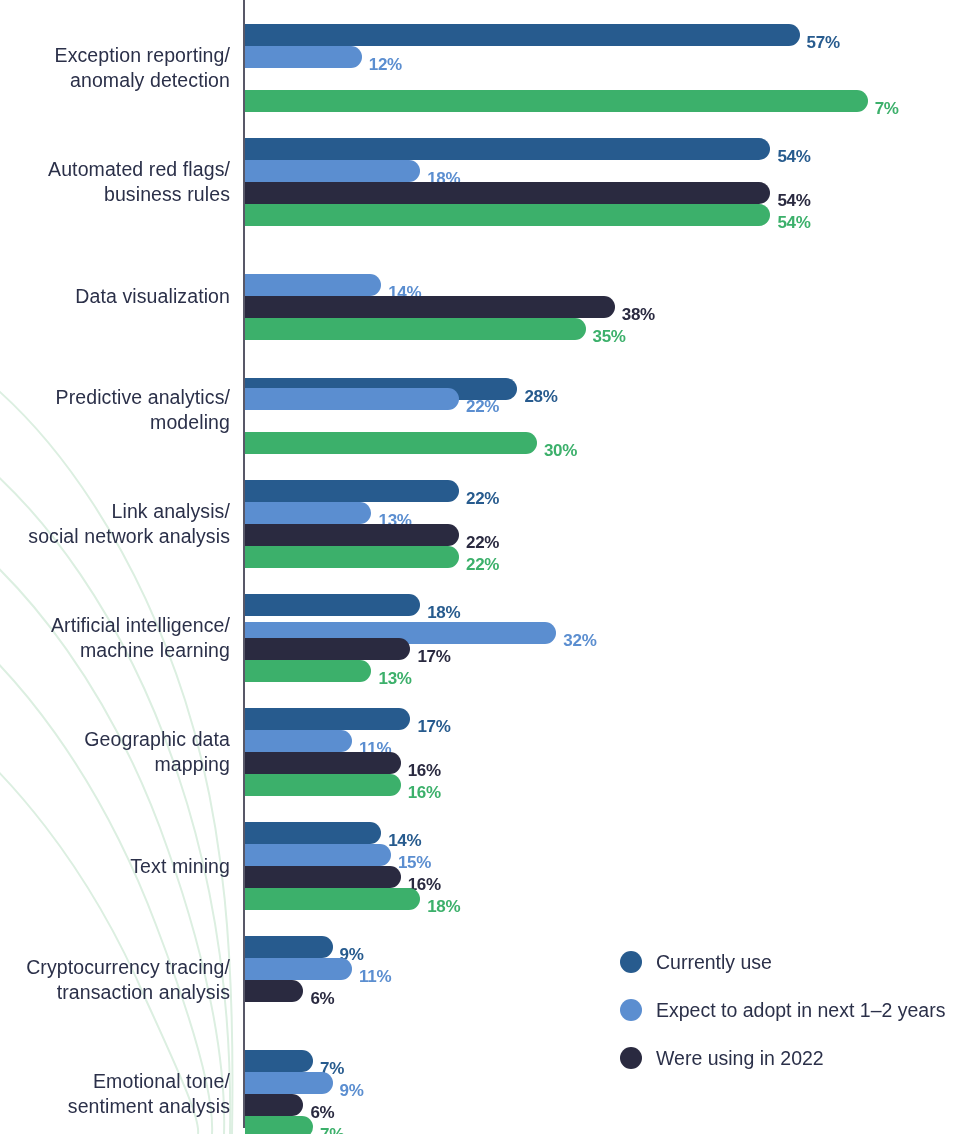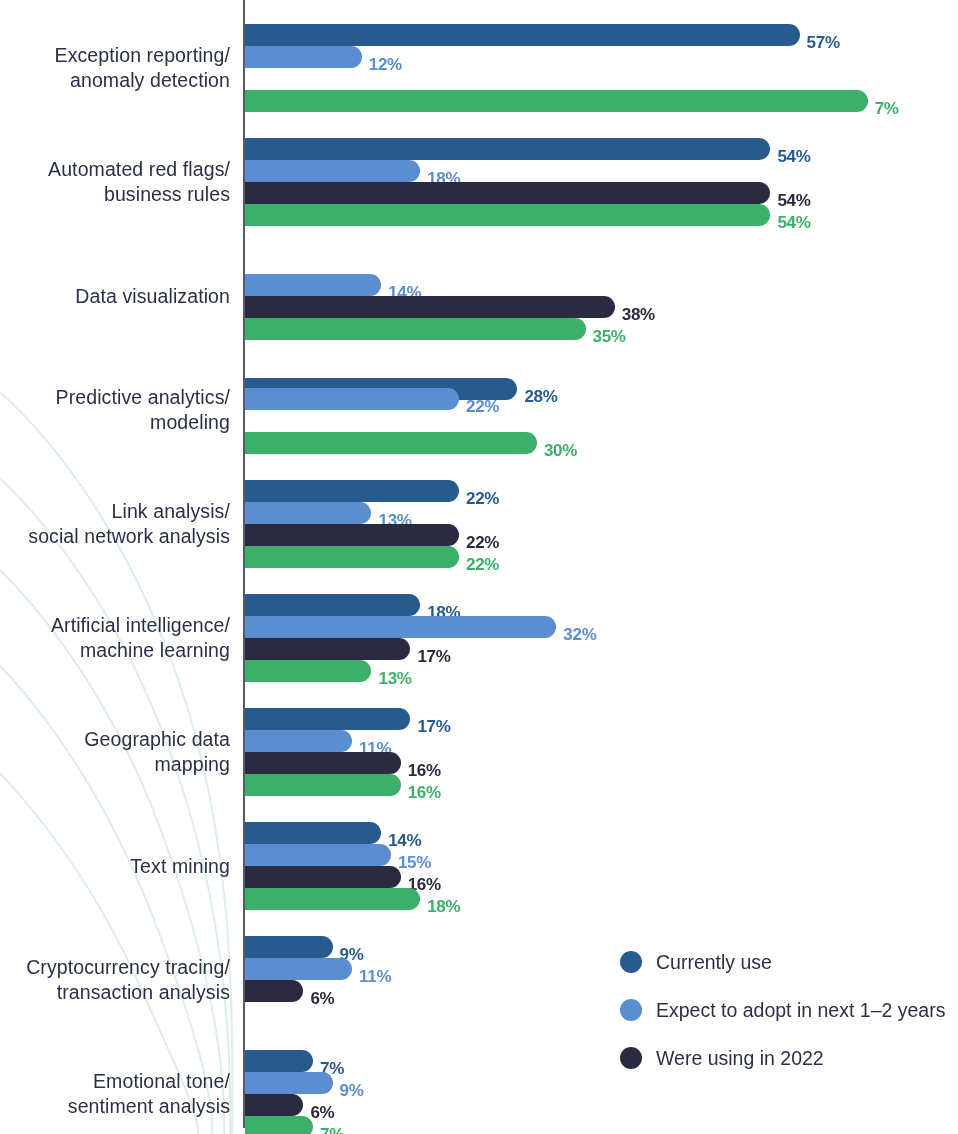--- a/index.html
+++ b/index.html
@@ -225,21 +225,21 @@
       </div>
       <div class="group" style="top: 594px; height: 88px;">
         <div class="cat-label" style="top: 19px;">
           <div>Artificial intelligence/</div>
           <div>machine learning</div>
         </div>
         <div class="bar-row" style="top: 0px; width: 700px;">
           <div class="bar" title="Currently use — Artificial intelligence/ machine learning: 18%" style="width: 175.14px; background: rgb(39, 91, 142);"></div>
           <span class="bar-value" style="left: 182.14px; color: rgb(39, 91, 142);">18%</span>
         </div>
-        <div class="bar-row" style="top: 22px; width: 700px; text-align: center;">
+        <div class="bar-row" style="top: 28px; width: 700px; text-align: center;">
           <div class="bar" title="Expect to adopt in next 1–2 years — Artificial intelligence/ machine learning: 32%" style="width: 311.36px; background: rgb(91, 142, 208);"></div>
           <span class="bar-value" style="left: 318.36px; color: rgb(91, 142, 208);">32%</span>
         </div>
         <div class="bar-row" style="top: 44px; width: 700px;">
           <div class="bar" title="Were using in 2022 — Artificial intelligence/ machine learning: 17%" style="width: 165.41px; background: rgb(42, 42, 64);"></div>
           <span class="bar-value" style="left: 172.41px; color: rgb(42, 42, 64);">17%</span>
         </div>
         <div class="bar-row" style="top: 66px; width: 700px;">
           <div class="bar" title="Were using in 2019 — Artificial intelligence/ machine learning: 13%" style="width: 126.49px; background: rgb(60, 176, 107);"></div>
           <span class="bar-value" style="left: 133.49px; color: rgb(60, 176, 107);">13%</span>

